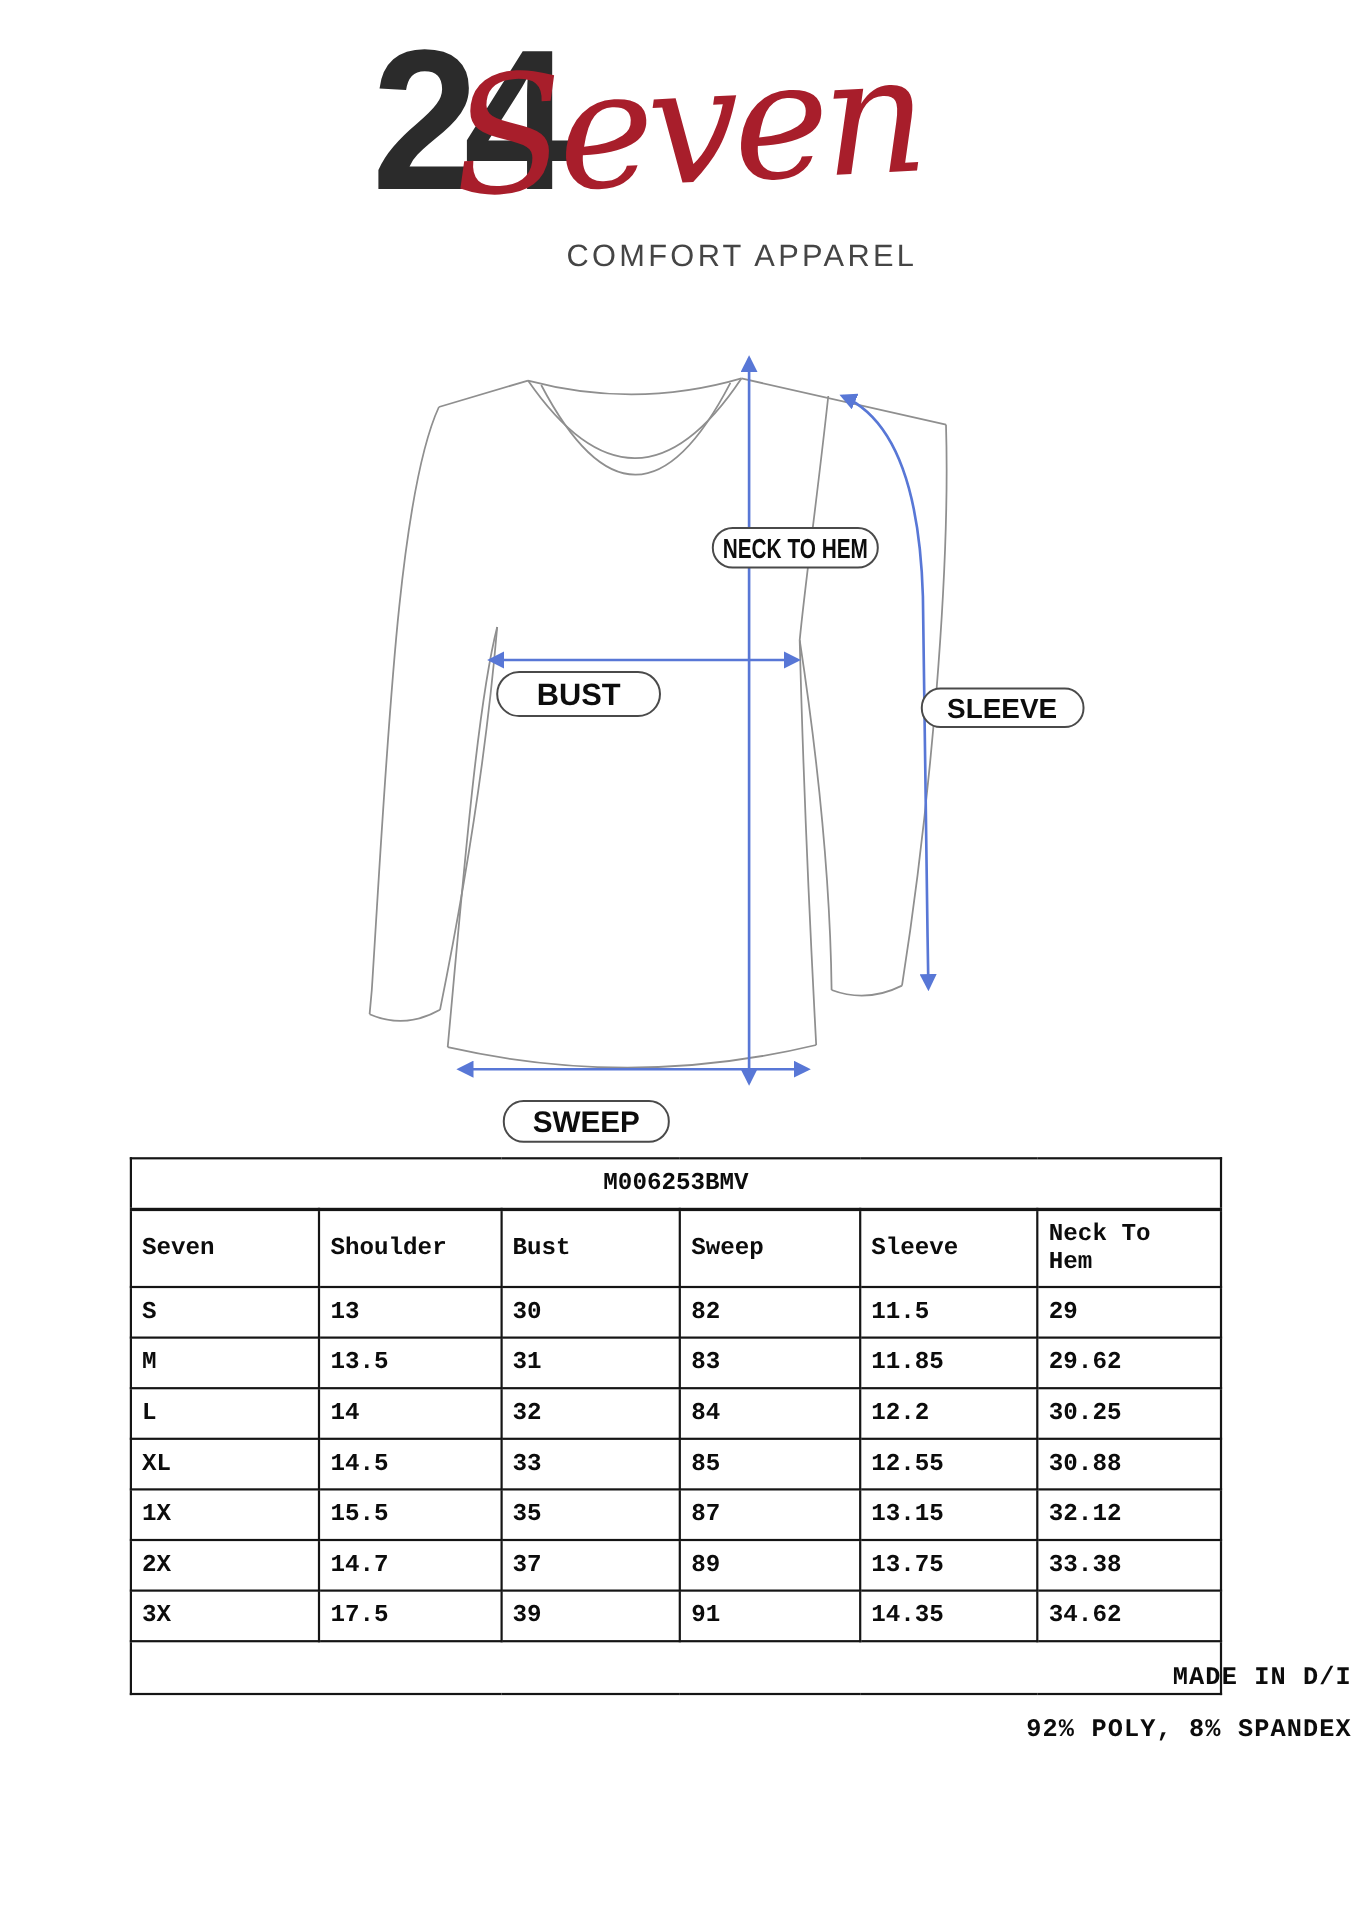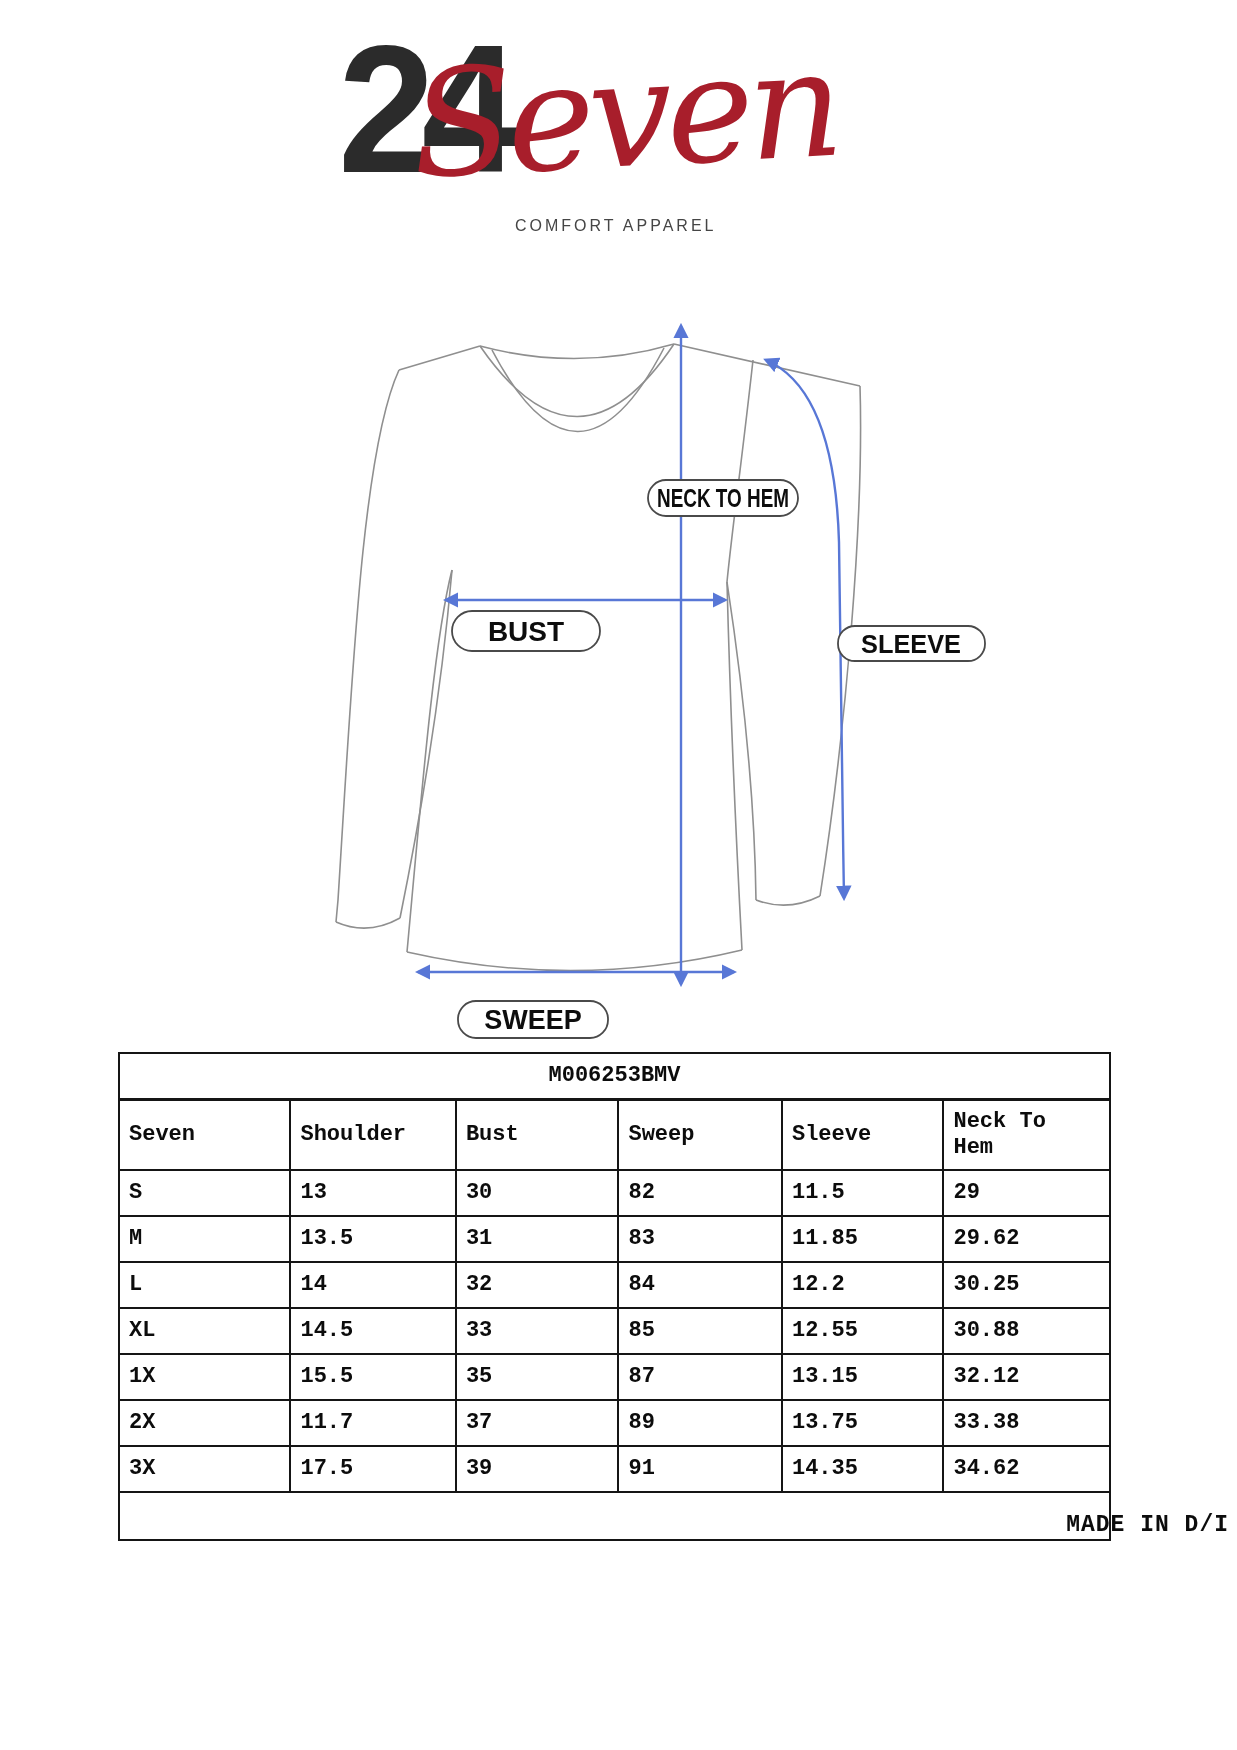--- a/index.html
+++ b/index.html
@@ -23,21 +23,21 @@
   .logo-script {
     position: absolute; left: 408px; top: 38px;
     font-family: "DejaVu Serif", serif; font-style: italic;
     font-size: 148px; line-height: 1; color: #a81e2b;
     letter-spacing: -6px;
     transform: rotate(-3deg); transform-origin: left top;
     z-index: 2;
   }
   .logo-tagline {
     position: absolute; left: 515px; top: 203px;
-    font-size: 16px; letter-spacing: 3px; color: #454545;
+    font-size: 28px; letter-spacing: 3px; color: #454545;
     z-index: 3;
   }
   
   .diagram-svg { position: absolute; left: 0; top: 300px; }
   .garment { fill: none; stroke: #8f8f8f; stroke-width: 1.6px; }
   .measure { fill: none; stroke: #5877d6; stroke-width: 2.4px; }
   .pill-rect { fill: #ffffff; stroke: #4a4a4a; stroke-width: 1.8px; }
   .pill-text { fill: #0d0d0d; font-family: "Liberation Sans", sans-serif; font-weight: bold; text-anchor: middle; }
   
   .size-table-wrap { position: absolute; left: 118px; top: 1052px; width: 993px; }
@@ -188,21 +188,21 @@
     <tr class="data-row">
       <td>1X</td>
       <td>15.5</td>
       <td>35</td>
       <td>87</td>
       <td>13.15</td>
       <td>32.12</td>
     </tr>
     <tr class="data-row">
       <td>2X</td>
-      <td>11.7</td>
+      <td>14.7</td>
       <td>37</td>
       <td>89</td>
       <td>13.75</td>
       <td>33.38</td>
     </tr>
     <tr class="data-row">
       <td>3X</td>
       <td>17.5</td>
       <td>39</td>
       <td>91</td>
@@ -211,13 +211,14 @@
     </tr>
     <tr class="empty-row">
       <td colspan="6"></td>
     </tr>
   </tbody>
     </table>
 </div>
 
 <div class="footer">
   <div class="footer-line1">MADE IN D/I</div>
+  <div class="footer-line2">92% POLY, 8% SPANDEX</div>
 </div>
 
 </body></html>

